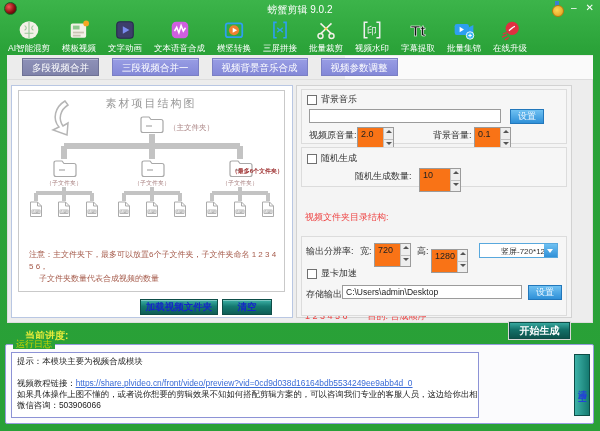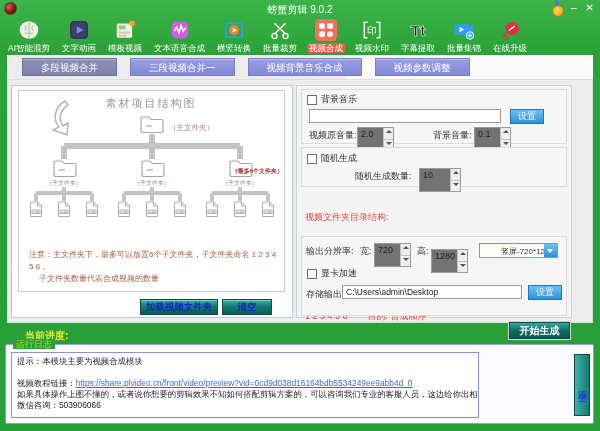--- a/index.html
+++ b/index.html
@@ -24,21 +24,21 @@
   .toolbar { position:absolute; top:19px; left:2px; display:flex; align-items:flex-end; }
   .tb-item { width:auto; padding:0 4px; display:flex; flex-direction:column; align-items:center; gap:2px; cursor:pointer; }
   .tb-icon { width:22px; height:22px; display:flex; align-items:center; justify-content:center; }
   .tb-label { font-size:8.5px; color:#fff; white-space:nowrap; line-height:10px; padding:0 2px; }
   .tb-item.active .tb-label { background:#e4604e; border-radius:2px; }
 
   
   .tabstrip { position:absolute; left:7px; top:55px; width:586px; height:24px; background:#ececec; }
   .tabstrip-white { position:absolute; left:338px; top:1px; right:0; bottom:0; background:#fafafa; }
   .tabs { position:absolute; left:15px; top:3px; display:flex; gap:13px; }
-  .tab { height:18px; line-height:17px; padding:0 18px; font-size:9.5px; color:#fff; white-space:nowrap;
+  .tab { height:18px; line-height:17px; padding:0 9px; font-size:9.5px; color:#fff; white-space:nowrap;
     background:linear-gradient(180deg,#989de4,#8388d8); border:1px solid #7a7fc4; cursor:pointer;
     box-shadow:inset 0 1px 0 rgba(255,255,255,.35); }
   .tab.active { background:linear-gradient(180deg,#8e91b8,#7f82aa); border-color:#6e7194; }
 
   
   .content { position:absolute; left:7px; top:79px; width:586px; height:244px; background:#ededed; border:1px solid #dddddd; }
 
   
   .left-panel { position:absolute; left:3px; top:5px; width:282px; height:233px; background:#fff; border:1px solid #b9c7e3; }
   .diagram { position:absolute; left:6px; top:4px; width:267px; height:202px; background:#fff; border:1px solid #c9c9c9; }
@@ -57,21 +57,21 @@
   .g2 { top:61px; height:40px; }
   .g3 { top:150px; height:80px; }
   .cb-row { position:absolute; display:flex; align-items:center; gap:4px; }
   .cb { width:10px; height:10px; background:#fff; border:1px solid #707070; display:inline-block; cursor:pointer; }
   .cb-label { font-size:9px; color:#333; }
   .lbl { position:absolute; font-size:9px; color:#333; white-space:nowrap; }
   .text-input { position:absolute; background:#fff; border:1px solid #9b9b9b; font-size:8.5px; color:#222;
     padding:1px 3px; height:14px; line-height:11px; overflow:hidden; white-space:nowrap; cursor:text; }
   .blue-btn { position:absolute; width:34px; height:15px; border:1px solid #2277bb; color:#eaf6ff; font-size:9px;
     text-align:center; line-height:13px; cursor:pointer; background:linear-gradient(180deg,#6fc1f2,#2f90d8); }
-  .spin { position:absolute; display:flex; height:24px; border:1px solid #9b9b9b; background:#737373; }
+  .spin { position:absolute; display:flex; height:24px; border:1px solid #9b9b9b; background:#f97316; }
   .spin-val { width:25px; font-size:9px; color:#222; padding:1px 0 0 3px; }
   .spin-btns { width:10px; display:flex; flex-direction:column; border-left:1px solid #c0c0c0; }
   .spin-up,.spin-dn { flex:1; background:#eee; position:relative; cursor:pointer; }
   .spin-up { border-bottom:1px solid #c0c0c0; }
   .spin-up:after { content:""; position:absolute; left:2px; top:2px; border-left:3px solid transparent;
     border-right:3px solid transparent; border-bottom:3px solid #555; }
   .spin-dn:after { content:""; position:absolute; left:2px; top:2px; border-left:3px solid transparent;
     border-right:3px solid transparent; border-top:3px solid #555; }
   .notice { position:absolute; left:8px; top:104px; font-size:9px; color:#ee4444; line-height:11px; white-space:pre; }
   .dropdown { position:absolute; display:flex; width:79px; height:15px; border:1px solid #58a8dd; background:#fff; cursor:pointer; }
@@ -120,79 +120,76 @@
         <svg width="22" height="22" viewBox="0 0 20 20">
             <ellipse cx="10" cy="10" rx="8.5" ry="8" fill="#f3f0e7"></ellipse>
             <path d="M10 2.5v15M6 6c2 1.2 2 3 0 4.2M14 6c-2 1.2-2 3 0 4.2M6 13h8" stroke="#97c797" stroke-width="1" fill="none"></path>
           </svg>
       </span>
       <span class="tb-label">AI智能混剪</span>
     </div>
     <div class="tb-item">
       <span class="tb-icon">
         <svg width="22" height="22" viewBox="0 0 20 20">
-            <rect x="2.5" y="2.5" width="15" height="15" rx="3" fill="#3d3f6b" stroke="#27294d"></rect>
-            <path d="M8 6.5l6 3.5-6 3.5z" fill="#7a8cf0"></path>
-          </svg>
-      </span>
-      <span class="tb-label">文字动画</span>
-    </div>
-    <div class="tb-item">
-      <span class="tb-icon">
-        <svg width="22" height="22" viewBox="0 0 20 20">
             <rect x="2.5" y="4" width="14" height="13" rx="1.5" fill="#f3f0e7"></rect>
             <rect x="4.5" y="6" width="6" height="3.5" fill="#8fc98f"></rect>
             <rect x="4.5" y="11.5" width="10" height="1.6" fill="#c9c3b2"></rect>
             <rect x="4.5" y="14.3" width="7" height="1.6" fill="#c9c3b2"></rect>
             <circle cx="16.5" cy="4" r="2.6" fill="#f6a623"></circle>
           </svg>
       </span>
       <span class="tb-label">模板视频</span>
     </div>
     <div class="tb-item">
       <span class="tb-icon">
         <svg width="22" height="22" viewBox="0 0 20 20">
+            <rect x="2.5" y="2.5" width="15" height="15" rx="3" fill="#3d3f6b" stroke="#27294d"></rect>
+            <path d="M8 6.5l6 3.5-6 3.5z" fill="#7a8cf0"></path>
+          </svg>
+      </span>
+      <span class="tb-label">文字动画</span>
+    </div>
+    <div class="tb-item">
+      <span class="tb-icon">
+        <svg width="22" height="22" viewBox="0 0 20 20">
             <rect x="2.5" y="2.5" width="15" height="15" rx="4" fill="#cf5fe0"></rect>
             <path d="M5 11l2-3.5 2 5 2-6.5 2 5 2-3" stroke="#fff" stroke-width="1.4" fill="none"></path>
           </svg>
       </span>
       <span class="tb-label">文本语音合成</span>
     </div>
     <div class="tb-item">
       <span class="tb-icon">
         <svg width="22" height="22" viewBox="0 0 20 20">
             <rect x="2.5" y="4" width="15" height="12.5" rx="2" fill="none" stroke="#2e9ff0" stroke-width="1.6"></rect>
             <circle cx="10" cy="10.2" r="4.6" fill="#f08030"></circle>
             <path d="M8.8 8l4 2.2-4 2.2z" fill="#fff"></path>
           </svg>
       </span>
       <span class="tb-label">横竖转换</span>
+    </div>
+    <div class="tb-item">
+      <span class="tb-icon">
+        <svg width="22" height="22" viewBox="0 0 20 20">
+            <path d="M7 3H4.5v14H7M13 3h2.5v14H13" stroke="#2e9ff0" stroke-width="1.5" fill="none"></path>
+            <path d="M7.5 8l2.2 2-2.2 2M12.5 8l-2.2 2 2.2 2" stroke="#2e9ff0" stroke-width="1.2" fill="none"></path>
+          </svg>
+      </span>
+      <span class="tb-label">三屏拼接</span>
     </div>
     <div class="tb-item">
       <span class="tb-icon">
         <svg width="22" height="22" viewBox="0 0 20 20">
             <path d="M5 4l10 9.5M15 4L5 13.5" stroke="#f3f0e7" stroke-width="1.4"></path>
             <circle cx="5" cy="15.5" r="2.3" fill="none" stroke="#f3f0e7" stroke-width="1.3"></circle>
             <circle cx="15" cy="15.5" r="2.3" fill="none" stroke="#f3f0e7" stroke-width="1.3"></circle>
             <circle cx="10" cy="8.8" r="1.1" fill="#ffd24a"></circle>
           </svg>
       </span>
       <span class="tb-label">批量裁剪</span>
-    </div>
-    <div class="tb-item active">
-      <span class="tb-icon">
-        <svg width="24" height="24" viewBox="0 0 24 24">
-            <rect width="24" height="24" rx="5" fill="#f4705c"></rect>
-            <rect x="4.5" y="4.5" width="6.2" height="6.2" rx="1.5" fill="#fff"></rect>
-            <rect x="13.3" y="4.5" width="6.2" height="6.2" rx="1.5" fill="#fff"></rect>
-            <rect x="4.5" y="13.3" width="6.2" height="6.2" rx="1.5" fill="#fff"></rect>
-            <rect x="13.3" y="13.3" width="6.2" height="6.2" rx="3.1" fill="#fff"></rect>
-          </svg>
-      </span>
-      <span class="tb-label">视频合成</span>
     </div>
     <div class="tb-item">
       <span class="tb-icon">
         <svg width="22" height="22" viewBox="0 0 20 20">
             <path d="M6 3H3v14h3M14 3h3v14h-3" stroke="#efefef" stroke-width="1.4" fill="none"></path>
             <text x="10" y="13.5" font-size="9" fill="#efefef" text-anchor="middle">印</text>
           </svg>
       </span>
       <span class="tb-label">视频水印</span>
     </div>

